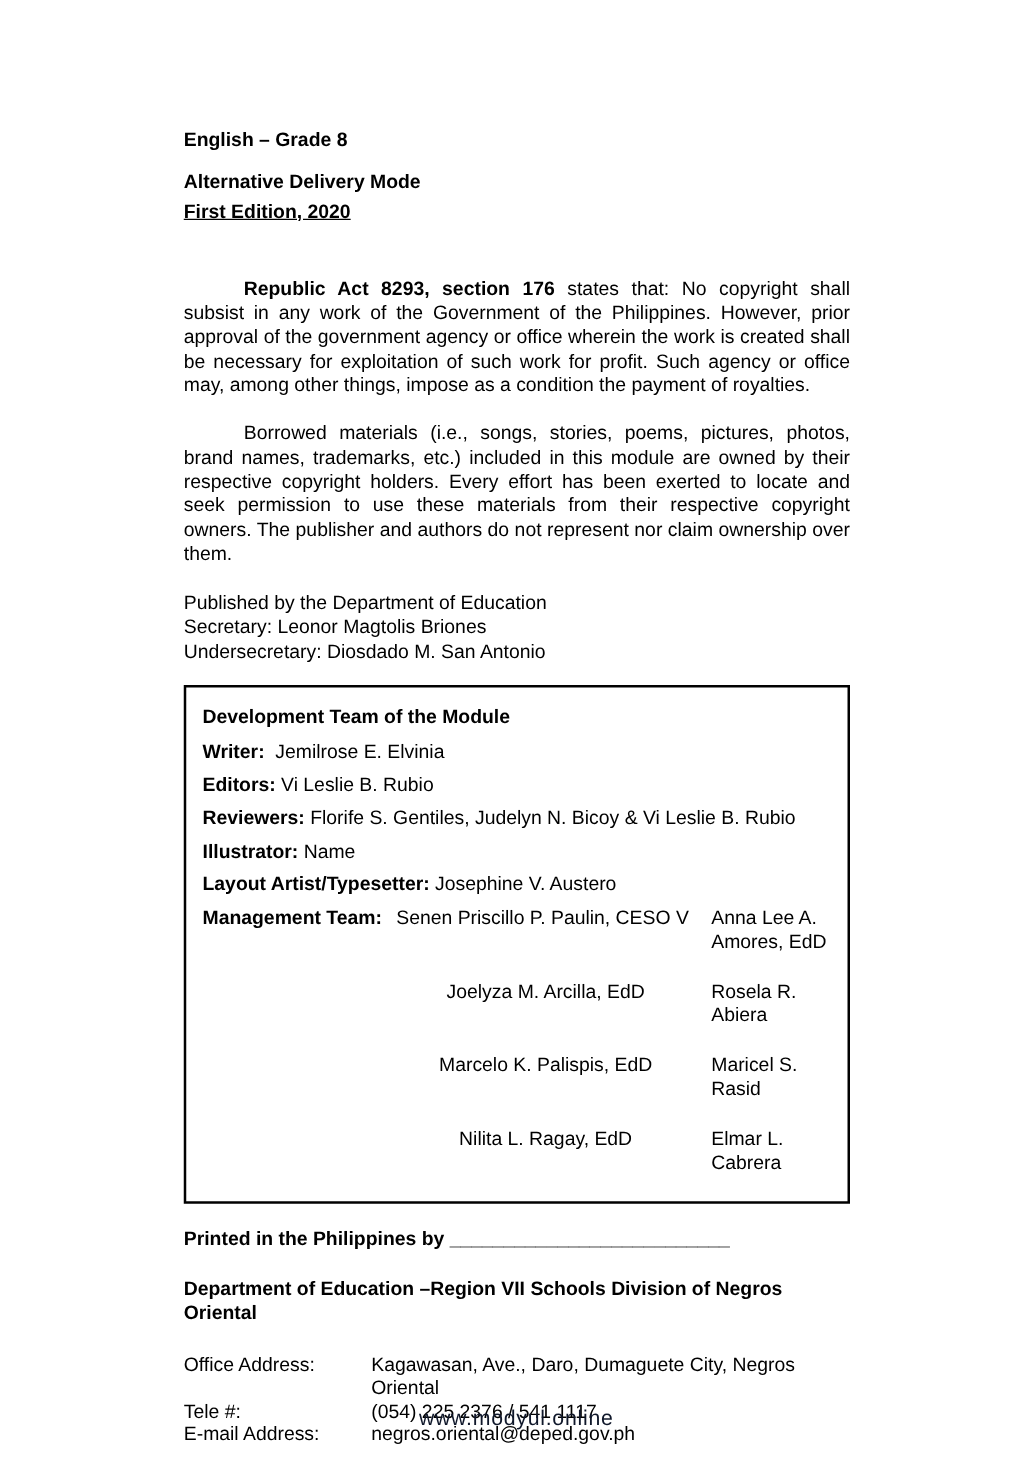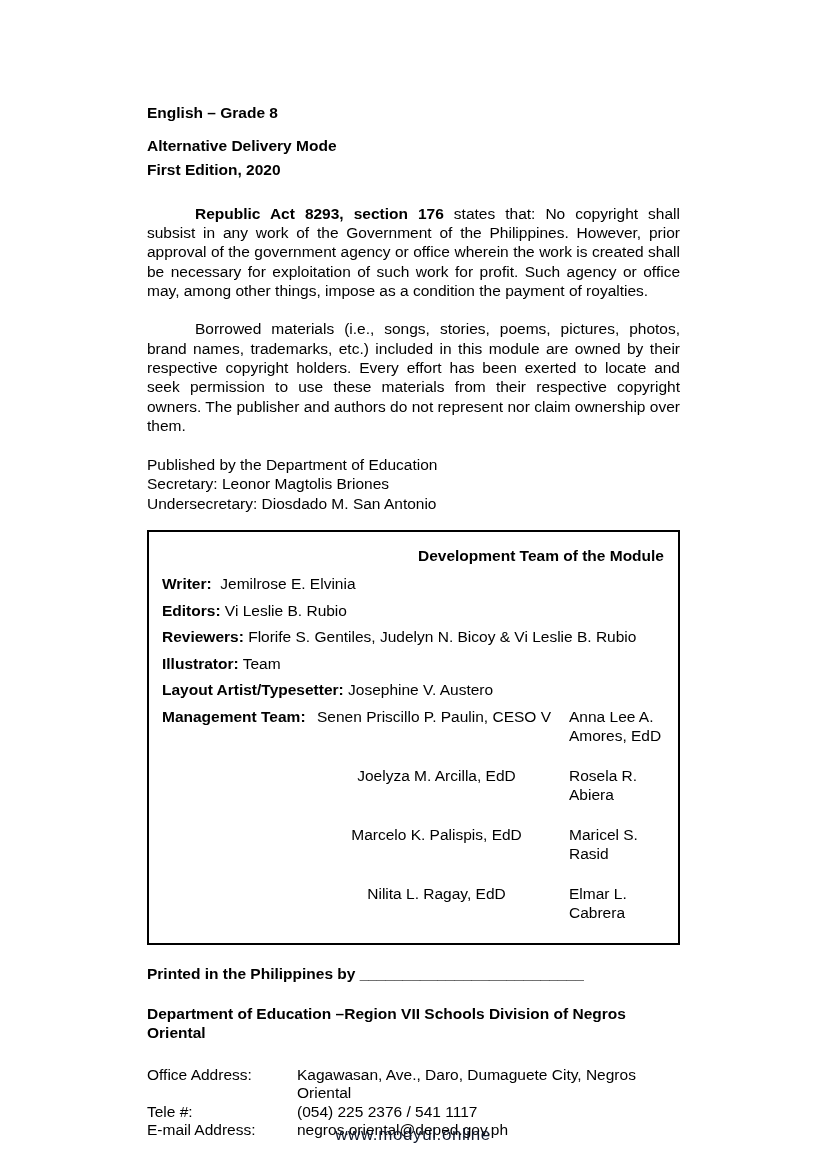--- a/index.html
+++ b/index.html
@@ -24,33 +24,33 @@
   .subject { font-weight: bold; margin-bottom: 14px; }
   .mode { font-weight: bold; }
   .module-row { display: flex; align-items: flex-start; }
   .module-label { flex: 0 0 191px; width: 191px; font-weight: bold; }
   .module-title {
     font-family: "DejaVu Serif", serif;
     font-size: 16px;
     line-height: 19.4px;
     letter-spacing: 0.1px;
   }
-  .edition { font-weight: bold; margin-top: 4px; margin-bottom: 25px; }
+  .edition { font-weight: bold; margin-top: 4px; margin-bottom: 43px; text-decoration: underline; }
 
   .para { margin-bottom: 19px; }
   .para2 { margin-bottom: 20px; }
 
   .publisher { margin-bottom: 17px; }
 
   .dev-box {
     border: 2px solid #000000;
     padding: 14px 14px 21px 13px;
     margin-bottom: 19px;
   }
-  .box-title { font-weight: bold; text-align: right; margin-bottom: 9px; }
+  .box-title { font-weight: bold; text-align: left; margin-bottom: 9px; }
   .team-row { margin-top: 7px; margin-bottom: 0; white-space: pre-wrap; line-height: 19px; padding-top: 0; }
   .team-row, .mgmt-row { min-height: 19px; }
   .team-row + .team-row { margin-top: 7.5px; }
   .team-row, .box-title { }
   .team-row .label { font-weight: bold; }
   .team-rows .team-row { margin-bottom: 7.5px; }
   .mgmt-grid {
     display: grid;
     grid-template-columns: 151px 247px 1fr;
     row-gap: 21px;
@@ -101,21 +101,21 @@
     <div>Undersecretary: Diosdado M. San Antonio</div>
   </div>
 
   <div class="dev-box">
     <div class="box-title">Development Team of the Module</div>
 
     <div class="team-rows">
       <div class="team-row"><span class="label">Writer:</span><span>  Jemilrose E. Elvinia</span></div>
       <div class="team-row"><span class="label">Editors:</span><span> Vi Leslie B. Rubio</span></div>
       <div class="team-row"><span class="label">Reviewers:</span><span> Florife S. Gentiles, Judelyn N. Bicoy &amp; Vi Leslie B. Rubio</span></div>
-      <div class="team-row"><span class="label">Illustrator:</span><span> Team</span></div>
+      <div class="team-row"><span class="label">Illustrator:</span><span> Name</span></div>
       <div class="team-row"><span class="label">Layout Artist/Typesetter:</span><span> Josephine V. Austero</span></div>
     </div>
 
     <div class="mgmt-grid">
       <div class="mgmt-label">Management Team:</div>
       <div class="mgmt-c1-first">Senen Priscillo P. Paulin, CESO V</div>
       <div class="mgmt-c2">Anna Lee A. Amores, EdD</div>
 
       <div></div>
       <div class="mgmt-c1">Joelyza M. Arcilla, EdD</div>

